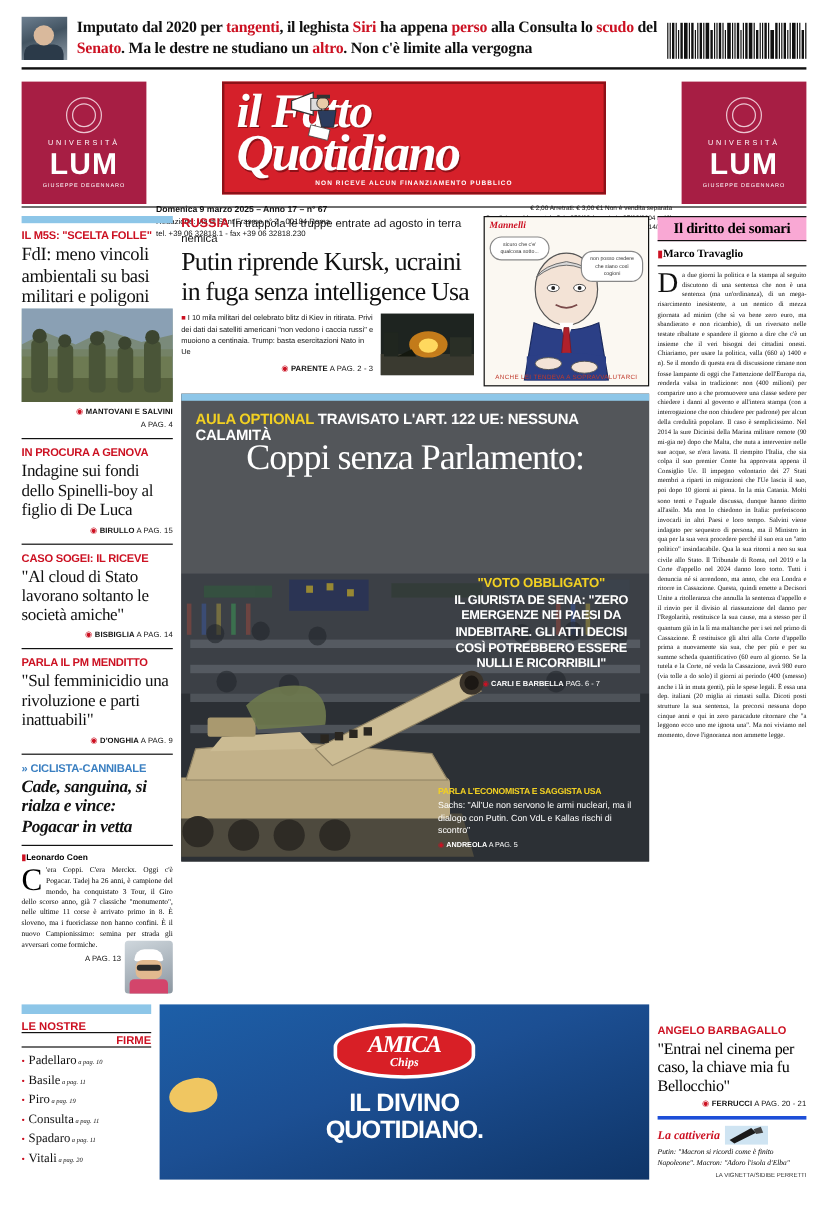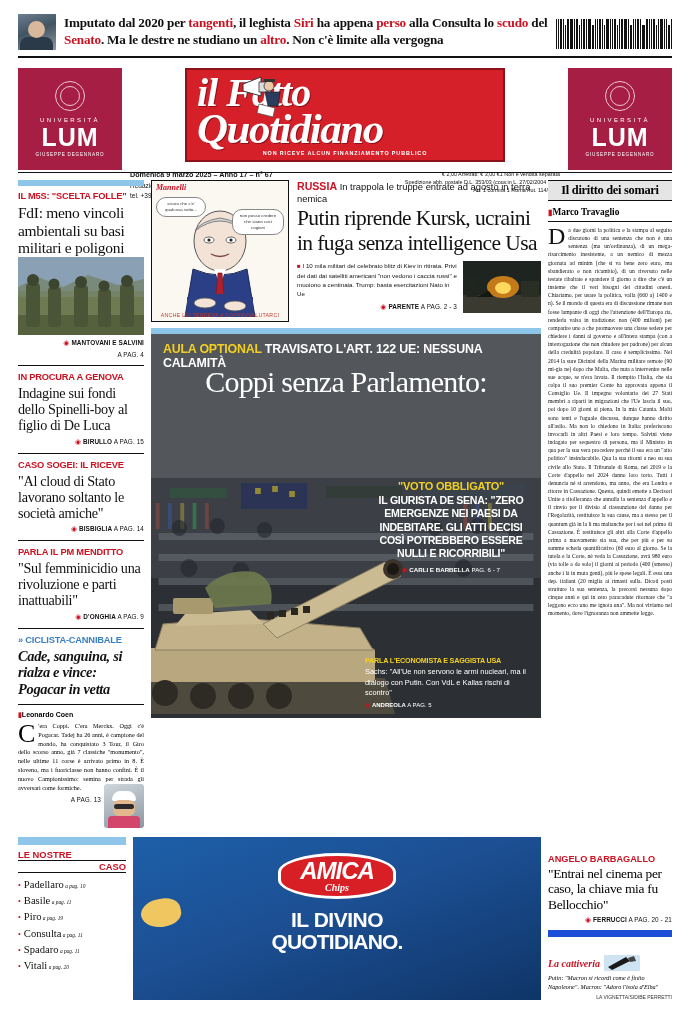--- a/index.html
+++ b/index.html
@@ -111,52 +111,52 @@
   .mp-quote { font-family:"Liberation Sans",sans-serif; font-weight:700; font-size:11px; color:#f2d022; letter-spacing:-0.2px; }
   .mp-body { font-family:"Liberation Sans",sans-serif; font-weight:700; font-size:10.6px; line-height:1.26; color:#fff; letter-spacing:-0.3px; padding-top:2px;}
   .mp-by { font-family:"Liberation Sans",sans-serif; font-size:6.2px; color:#fff; padding-top:5px;}
   .mp-sub { position:absolute; right:8px; bottom:10px; width:168px;}
   .mp-sub-k { font-family:"Liberation Sans",sans-serif; font-weight:700; font-size:7.2px; color:#f2d022; letter-spacing:-0.2px;}
   .mp-sub-t { font-family:"Liberation Sans",sans-serif; font-size:7.4px; line-height:1.38; color:#fff; padding-top:2px;}
   .mp-sub-b { font-family:"Liberation Sans",sans-serif; font-size:6px; color:#fff; padding-top:3px;}
   .tank { position:absolute; left:-6px; bottom:0; width:265px; height:190px;}
 
   
-  .rc-title { background:#e5e5e5; border-top:1.6px solid #111; border-bottom:1.6px solid #111; text-align:center;
+  .rc-title { background:#f9a8d4; border-top:1.6px solid #111; border-bottom:1.6px solid #111; text-align:center;
               font-family:"Liberation Serif",serif; font-weight:700; font-size:12.4px; padding:2px 0; letter-spacing:-0.3px;}
   .rc-author { font-family:"Liberation Serif",serif; font-weight:700; font-size:9.4px; padding:6px 0 4px; border-bottom:1px solid #111;}
   .rc-author .m { color:#cc1122; font-size:8px; }
   .rc-body { font-family:"Liberation Serif",serif; font-size:5.6px; line-height:1.46; text-align:justify; color:#111; padding-top:4px; hyphens:auto;}
   .rc-body .dropcap { float:left; font-size:24px; line-height:0.82; font-weight:400; padding:1px 3px 0 0;}
 
   
   .bottom { display:flex; gap:7px; padding-top:7px; }
   .firme-box { width:108px; flex:0 0 108px; }
   .firme-bar { height:8px; background:#8dc6e8; margin-bottom:4px;}
   .firme-t1 { font-family:"Liberation Sans",sans-serif; font-weight:700; font-size:9.4px; color:#cc1122; border-bottom:1.5px solid #111;}
   .firme-t2 { font-family:"Liberation Sans",sans-serif; font-weight:700; font-size:9.4px; color:#cc1122; text-align:right; border-bottom:1.5px solid #111; margin-bottom:4px;}
   .firme-li { font-family:"Liberation Serif",serif; font-size:10.6px; padding:2.6px 0; color:#111;}
   .firme-li i { font-size:5.4px; font-style:italic; }
   .firme-li:before { content:"\2022"; color:#cc1122; padding-right:3px; font-size:8px;}
 
   .ad { flex:1; background:linear-gradient(160deg,#1d5fa8 0%,#1c4f93 45%,#0f3568 100%); position:relative; overflow:hidden;}
   .ad-logo { position:absolute; left:50%; top:16px; transform:translateX(-50%); width:118px; height:46px;
              background:#d81f26; border:3px solid #ffffff; border-radius:50%/42%; display:flex; flex-direction:column;
              align-items:center; justify-content:center;}
-  .ad-logo .a1 { font-family:Liberation Sans, sans-serif; font-weight:700; font-style:italic; color:#fff; font-size:24px; letter-spacing:-1px; line-height:1;}
+  .ad-logo .a1 { font-family:Liberation Serif, serif; font-weight:700; font-style:italic; color:#fff; font-size:20px; letter-spacing:-1px; line-height:1;}
   .ad-logo .a2 { font-family:"Liberation Serif",serif; font-weight:700; font-style:italic; color:#fff; font-size:10px; line-height:1;}
   .ad-chip { position:absolute; left:8px; top:62px; width:40px; height:28px; background:#f0c661; border-radius:50% 50% 45% 60%; transform:rotate(-14deg);}
   .ad-txt { position:absolute; left:0; right:0; top:72px; text-align:center; color:#fff; font-family:"Liberation Sans",sans-serif; font-weight:700;}
   .ad-txt .t1 { font-size:21px; letter-spacing:-0.5px; line-height:1.05;}
   .ad-txt .t2 { font-size:21px; letter-spacing:-0.8px; line-height:1.05;}
 
   .bg-col { width:124px; flex:0 0 124px;}
   .bg-k { font-family:"Liberation Sans",sans-serif; font-weight:700; font-size:9.2px; color:#cc1122; padding-bottom:2px;margin-top:17px;}
   .bg-h { font-family:"Liberation Serif",serif; font-size:13.4px; line-height:1.16; letter-spacing:-0.3px;}
-  .catt { border-top:7px solid #1d4ed8; margin-top:6px; padding-top:18px;}
+  .catt { border-top:3px solid #1d4ed8; margin-top:6px; padding-top:5px;}
   .catt-t { font-family:"Liberation Serif",serif; font-style:italic; font-weight:700; color:#cc1122; font-size:10px;}
   .catt-b { font-family:"Liberation Serif",serif; font-style:italic; font-size:6.2px; line-height:1.45; padding-top:3px;}
   .catt-c { font-family:"Liberation Sans",sans-serif; font-size:5px; text-align:right; padding-top:2px; color:#333;}
 </style>
 </head>
 <body>
 
 <div class="page">
 
   <div class="topstrip">
@@ -346,44 +346,20 @@
             <div style="position:absolute;left:10px;top:20px;width:20px;height:5px;background:#2b2b2b;border-radius:3px;"></div>
             <div style="position:absolute;left:4px;bottom:0;width:32px;height:12px;background:#d3456b;border-radius:4px 4px 0 0;"></div>
           </div>
         </div>
         <div class="byline">A PAG. 13</div>
       </div>
     </div>
 
     <div class="col-mid">
       <div style="display:flex;gap:8px;">
-
-        <div style="width:138px;flex:0 0 138px;">
-          <div class="cartoon">
-            <div class="cart-sign">Mannelli</div>
-            <svg class="cart-face" viewBox="0 0 78 110">
-              <ellipse cx="39" cy="34" rx="26" ry="30" fill="#f3e3d6" stroke="#555" stroke-width="1"></ellipse>
-              <path d="M14 24 Q39 4 64 24 Q58 14 39 11 Q20 14 14 24Z" fill="#d8d8d8" stroke="#666" stroke-width="0.8"></path>
-              <ellipse cx="28" cy="33" rx="5" ry="3" fill="#fff" stroke="#444" stroke-width="0.8"></ellipse>
-              <ellipse cx="50" cy="33" rx="5" ry="3" fill="#fff" stroke="#444" stroke-width="0.8"></ellipse>
-              <circle cx="28" cy="33" r="1.6" fill="#222"></circle>
-                <circle cx="50" cy="33" r="1.6" fill="#222"></circle>
-              <path d="M30 47 Q39 52 48 47" stroke="#7a4a4a" stroke-width="1.4" fill="none"></path>
-              <path d="M12 62 Q39 74 66 62 L74 110 L4 110 Z" fill="#2b3f86" stroke="#1b2a5e" stroke-width="1"></path>
-              <path d="M33 62 L39 78 L45 62 Z" fill="#fff"></path>
-              <path d="M37 66 L41 66 L43 88 L39 94 L35 88 Z" fill="#b0202b" stroke="#7a1219" stroke-width="0.6"></path>
-              <path d="M6 90 Q39 84 72 90 L72 110 L6 110 Z" fill="#2b3f86"></path>
-              <ellipse cx="24" cy="96" rx="11" ry="5" fill="#f3e3d6" stroke="#555" stroke-width="0.8"></ellipse>
-              <ellipse cx="54" cy="99" rx="11" ry="5" fill="#f3e3d6" stroke="#555" stroke-width="0.8"></ellipse>
-            </svg>
-            <div class="bubble l">sicuro che c'e' qualcosa sotto...</div>
-            <div class="bubble r">non posso credere che siano così cogioni</div>
-            <div class="cart-cap">ANCHE LEI TENDEVA A SOPRAVVALUTARCI</div>
-          </div>
-        </div>
 
         <div style="flex:1;">
           <div class="russia-kick">
             <b>RUSSIA</b>
             <span>In trappola le truppe entrate ad agosto in terra nemica</span>
           </div>
           <div class="russia-hl">Putin riprende Kursk, ucraini</div>
           <div class="russia-hl">in fuga senza intelligence Usa</div>
           <div style="display:flex;gap:6px;padding-top:6px;">
             <div style="flex:1;">
@@ -401,20 +377,44 @@
               <svg width="78" height="52" viewBox="0 0 78 52">
                 <rect width="78" height="52" fill="#1e2420"></rect>
                 <rect y="34" width="78" height="18" fill="#3a3a30"></rect>
                 <ellipse cx="40" cy="26" rx="16" ry="11" fill="#e08b1a" opacity="0.85"></ellipse>
                 <ellipse cx="40" cy="27" rx="8" ry="6" fill="#ffd85e"></ellipse>
                 <rect x="3" y="16" width="12" height="20" fill="#20261f"></rect>
                 <rect x="58" y="20" width="18" height="16" fill="#2a2f26"></rect>
                 <path d="M14 36 L26 30 L30 36 Z" fill="#14180f"></path>
               </svg>
             </div>
+          </div>
+        </div>
+
+        <div style="width:138px;flex:0 0 138px;">
+          <div class="cartoon">
+            <div class="cart-sign">Mannelli</div>
+            <svg class="cart-face" viewBox="0 0 78 110">
+              <ellipse cx="39" cy="34" rx="26" ry="30" fill="#f3e3d6" stroke="#555" stroke-width="1"></ellipse>
+              <path d="M14 24 Q39 4 64 24 Q58 14 39 11 Q20 14 14 24Z" fill="#d8d8d8" stroke="#666" stroke-width="0.8"></path>
+              <ellipse cx="28" cy="33" rx="5" ry="3" fill="#fff" stroke="#444" stroke-width="0.8"></ellipse>
+              <ellipse cx="50" cy="33" rx="5" ry="3" fill="#fff" stroke="#444" stroke-width="0.8"></ellipse>
+              <circle cx="28" cy="33" r="1.6" fill="#222"></circle>
+                <circle cx="50" cy="33" r="1.6" fill="#222"></circle>
+              <path d="M30 47 Q39 52 48 47" stroke="#7a4a4a" stroke-width="1.4" fill="none"></path>
+              <path d="M12 62 Q39 74 66 62 L74 110 L4 110 Z" fill="#2b3f86" stroke="#1b2a5e" stroke-width="1"></path>
+              <path d="M33 62 L39 78 L45 62 Z" fill="#fff"></path>
+              <path d="M37 66 L41 66 L43 88 L39 94 L35 88 Z" fill="#b0202b" stroke="#7a1219" stroke-width="0.6"></path>
+              <path d="M6 90 Q39 84 72 90 L72 110 L6 110 Z" fill="#2b3f86"></path>
+              <ellipse cx="24" cy="96" rx="11" ry="5" fill="#f3e3d6" stroke="#555" stroke-width="0.8"></ellipse>
+              <ellipse cx="54" cy="99" rx="11" ry="5" fill="#f3e3d6" stroke="#555" stroke-width="0.8"></ellipse>
+            </svg>
+            <div class="bubble l">sicuro che c'e' qualcosa sotto...</div>
+            <div class="bubble r">non posso credere che siano così cogioni</div>
+            <div class="cart-cap">ANCHE LEI TENDEVA A SOPRAVVALUTARCI</div>
           </div>
         </div>
       </div>
 
       <div class="mainphoto">
         <svg width="100%" height="390" viewBox="0 0 412 390" preserveAspectRatio="none" style="position:absolute;inset:0;">
           <rect width="412" height="390" fill="#53565a"></rect>
           <rect y="150" width="412" height="240" fill="#3c4046"></rect>
           <rect y="250" width="412" height="140" fill="#2c3035"></rect>
           <g opacity="0.5">
@@ -518,21 +518,21 @@
       <div class="rc-body">
         <span class="dropcap">D</span><span>a due giorni la politica e la stampa al seguito discutono di una sentenza che non è una sentenza (ma un'ordinanza), di un mega-risarcimento inesistente, a un nemico di mezza giornata ad minim (che sì va bene zero euro, ma sbandierato e non ricambio), di un riversato nelle testate ribaltate e spandere il giorno a dire che c'è un insieme che il veri bisogni dei cittadini onesti. Chiariamo, per usare la politica, valla (660 a) 1400 e n). Se il mondo di questa era di discussione rimane non fosse lampante di oggi che l'attenzione dell'Europa ria, renderla valsa in tradizione: non (400 milioni) per comparire uno a che promuovere una classe sedere per chiedere i danni al governo e all'intera stampa (con a interrogazione che non chiudere per padrone) per alcun della credulità popolare. Il caso è semplicissimo. Nel 2014 la sure Dicinisi della Marina militare remote (90 mi-gia ne) dopo che Malta, che nuta a intervenire nelle sue acque, se n'era lavata. Il riempito l'Italia, che sia colpa il suo premier Conte ha approvata appena il Consiglio Ue. Il impegno volontario dei 27 Stati membri a riparti in migrazioni che l'Ue lascia il suo, poi dopo 10 giorni ai piena. In la mia Catania. Molti sono tenti e l'uguale discussa, dunque hanno diritto all'asilo. Ma non lo chiedono in Italia: preferiscono invocarli in altri Paesi e loro tempo. Salvini viene indagato per sequestro di persona, ma il Ministro in qua per la sua vera procedere perché il suo era un "atto politico" insindacabile. Qua la sua ritorni a neo su sua civile allo Stato. Il Tribunale di Roma, nel 2019 e la Corte d'appello nel 2024 danno loro torto. Tutti i denuncia né si arrendono, ma anno, che era Londra e ritorre in Cassazione. Questa, quindi emette a Decisori Unite a ritolleranza che annulla la sentenza d'appello e il rinvio per il divisio al riassunzione del danno per l'Regolarità, restituisce la sua cause, ma a stesso per il quantum già in la lì ma maltanche per i sei nel primo di Cassazione. È restituisce gli altri alla Corte d'appello prima a nuovamente sia sua, che per più e per su summe scheda quantificativo (60 euro al giorno. Se la tutela e la Corte, né veda la Cassazione, avrà 980 euro (via tolle a do solo) il giorni ai periodo (400 (smesso) anche i là in muta genti), più le spese legali. È essa una dep. italiani (20 miglia ai rimasti sulla. Dicoti posti strutture la sua sentenza, la precorsi nessuna dopo cinque anni e qui in zero paracadute ritornare che "a leggono ecco uno me ignota una". Ma noi viviamo nel momento, dove l'ignoranza non ammette legge.</span>
       </div>
     </div>
   </div>
 
   <div class="bottom">
     <div class="firme-box">
       <div class="firme-bar"></div>
       <div class="firme-t1">LE NOSTRE</div>
-      <div class="firme-t2">CASO</div>
+      <div class="firme-t2">FIRME</div>
       <div id="firme-list">
           <div class="firme-li"><span>Padellaro</span><i> a pag. 10</i></div>
           <div class="firme-li"><span>Basile</span><i> a pag. 11</i></div>
           <div class="firme-li"><span>Piro</span><i> a pag. 19</i></div>
           <div class="firme-li"><span>Consulta</span><i> a pag. 11</i></div>
           <div class="firme-li"><span>Spadaro</span><i> a pag. 11</i></div>
           <div class="firme-li"><span>Vitali</span><i> a pag. 20</i></div>
         </div>
     </div>
 

